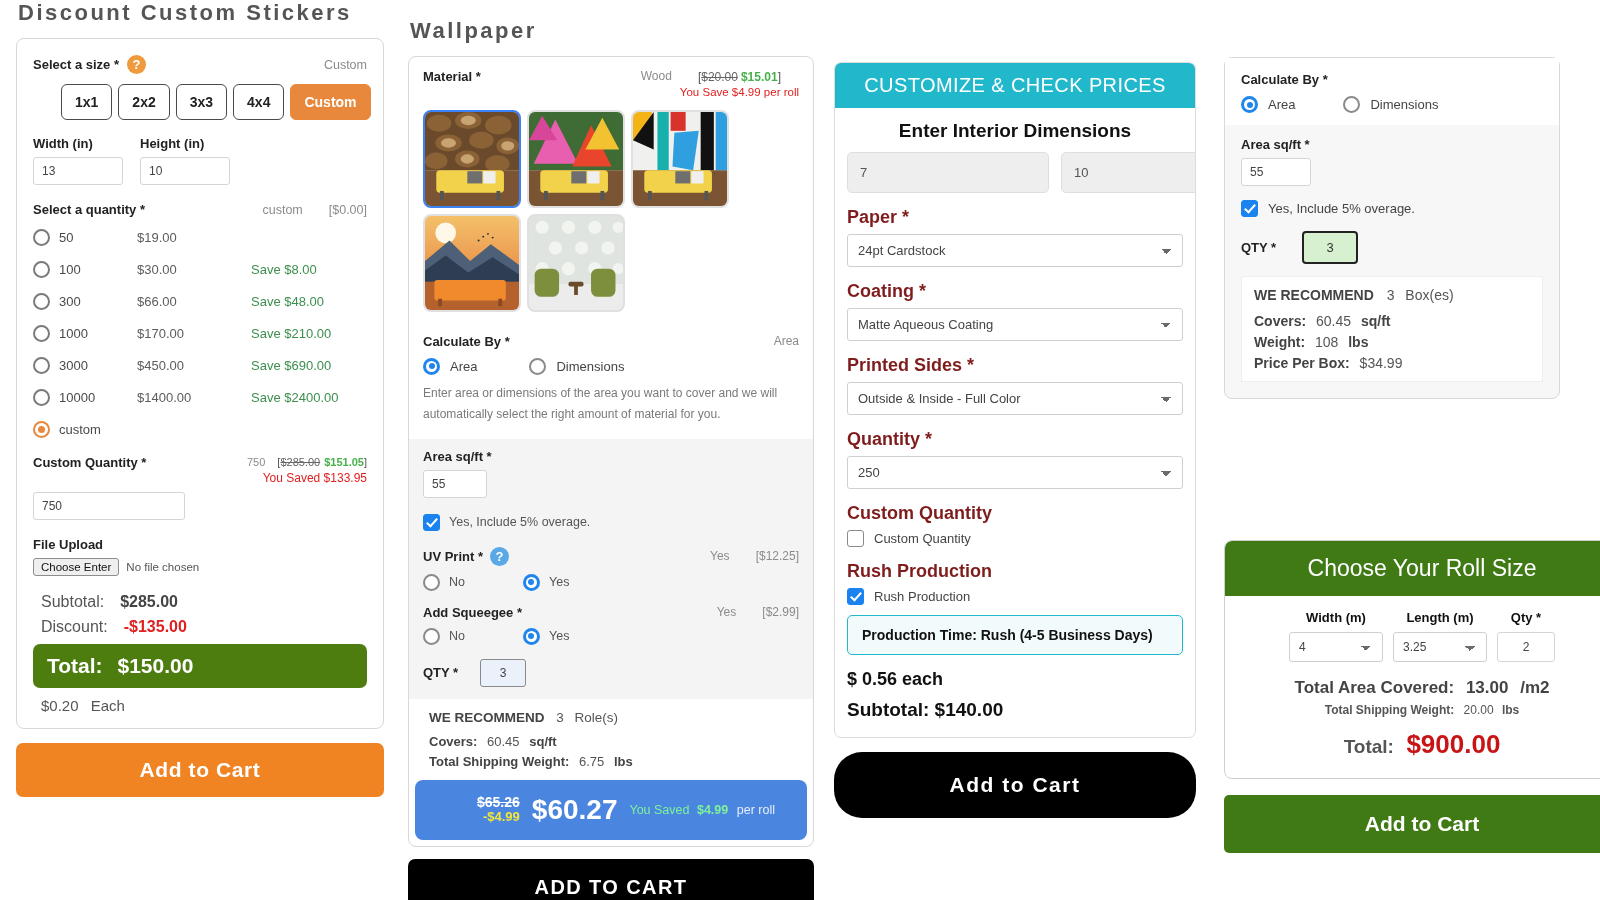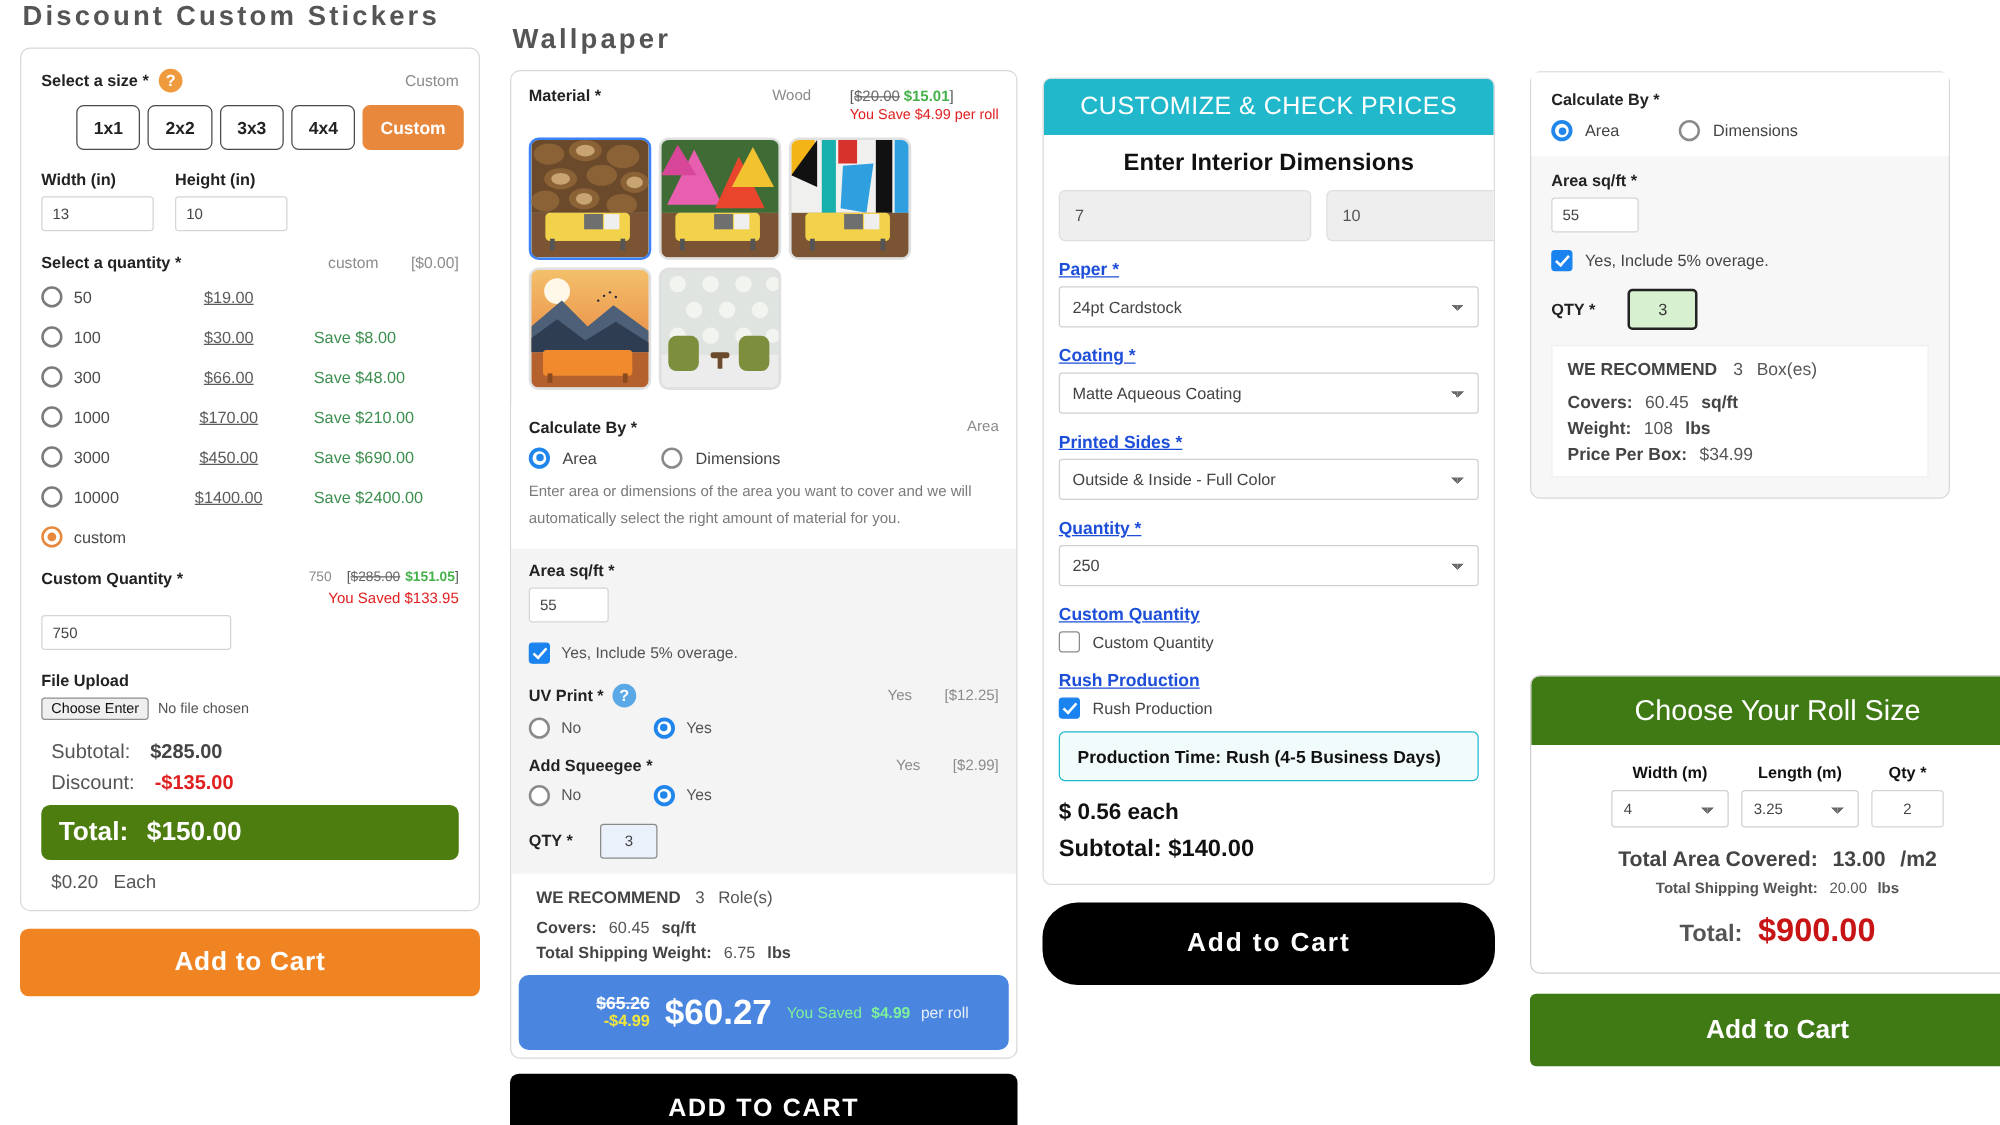--- a/index.html
+++ b/index.html
@@ -76,21 +76,21 @@
   }
   .sizebtn.active { background:#e8883c; border-color:#e8883c; color:#fff; }
   .helpq {
     display:inline-flex;align-items:center;justify-content:center;
     width:19px;height:19px;border-radius:50%;background:#f09a3e;color:#fff;
     font-size:13px;font-weight:bold;vertical-align:middle;
   }
   .helpq.blue { background:#5aa9e6; }
   .qrow { display:flex; align-items:center; height:32px; font-size:12px; }
   .qrow .qn { color:#4a4a4a; margin-left:9px; width:78px; font-size:13px; }
-  .qrow .qp { width:92px; text-align:center; color:#5c5c5c; font-size:13px;text-decoration:underline; }
+  .qrow .qp { width:92px; text-align:left; color:#5c5c5c; font-size:13px; }
   .qrow .qs { margin-left:22px; color:#3d8f4e; font-size:13px; }
   .totalbar {
     background:#4d7c0f; color:#fff; border-radius:7px; padding:10px 14px;
     font-size:21px; font-weight:bold; margin-top:8px;
   }
   .cta {
     display:block; width:100%; border:none; border-radius:7px; cursor:pointer;
     font-family:"Liberation Sans", sans-serif;
   }
   .cta-orange { background:#f08322; color:#fff; font-size:21px; font-weight:bold; letter-spacing:.6px; padding:15px 0; }
@@ -118,21 +118,21 @@
 
   
   #c3 { left:834px; width:362px; }
   #c3 .card { padding:0; border-radius:7px; overflow:hidden; border-color:#dcdcdc; }
   .tealbar { background:#22b8cc; color:#fff; text-align:center; font-size:20px; padding:11px 0; letter-spacing:.4px; }
   .dimrow { display:flex; gap:12px; margin:10px 0 4px 0; }
   .dimbox {
     flex:1; background:#eeeeee; border:1px solid #dedede; border-radius:5px;
     padding:12px 12px; font-size:13px; color:#555; font-family:"Liberation Sans",sans-serif;
   }
-  .fieldlbl { font-size:14px; font-weight:bold; color:#1d4ed8; margin:14px 0 6px 0;text-decoration:underline; }
+  .fieldlbl { font-size:18px; font-weight:bold; color:#7f1d1d; margin:14px 0 6px 0; }
   .prodtime {
     border:1px solid #22b8cc; background:#f2fbfc; border-radius:5px;
     padding:11px 14px; font-size:14px; font-weight:bold; color:#111; margin-top:10px;
   }
   .cta-black-round { background:#000; color:#fff; font-size:21px; font-weight:bold; letter-spacing:1.5px; padding:21px 0; border-radius:28px; }
 
   
   #c4 { left:1224px; width:336px; }
   #c4 .card { padding:14px 16px 16px 16px; background:#f7f7f7; }
   .qtybox {
@@ -273,21 +273,21 @@
   </div>
 
   <div class="col" id="c2">
     <div class="panel-title" style="margin-top:18px;">Wallpaper</div>
     <div class="card">
 
       <div class="sec">
         <div style="display:flex;align-items:flex-start;">
           <span class="lbl">Material *</span>
           <span style="margin-left:auto;font-size:12px;color:#8b8b8b;">Wood</span>
-          <div style="margin-left:31px;text-align:left;line-height:1.35;">
+          <div style="margin-left:8px;text-align:center;line-height:1.35;">
             <div style="font-size:12px;color:#555;">[<span class="strike">$20.00</span><span class="greenb" style="margin-left:3px;">$15.01</span>]</div>
             <div class="red" style="font-size:11.5px;">You Save $4.99 per roll</div>
           </div>
         </div>
 
         <div class="thumbs">
           <div class="thumb sel">
             <svg viewBox="0 0 100 100" width="100%" height="100%" preserveAspectRatio="none">
               <rect width="100" height="62" fill="#6b4a2b"></rect>
               <g fill="#8a6236">

